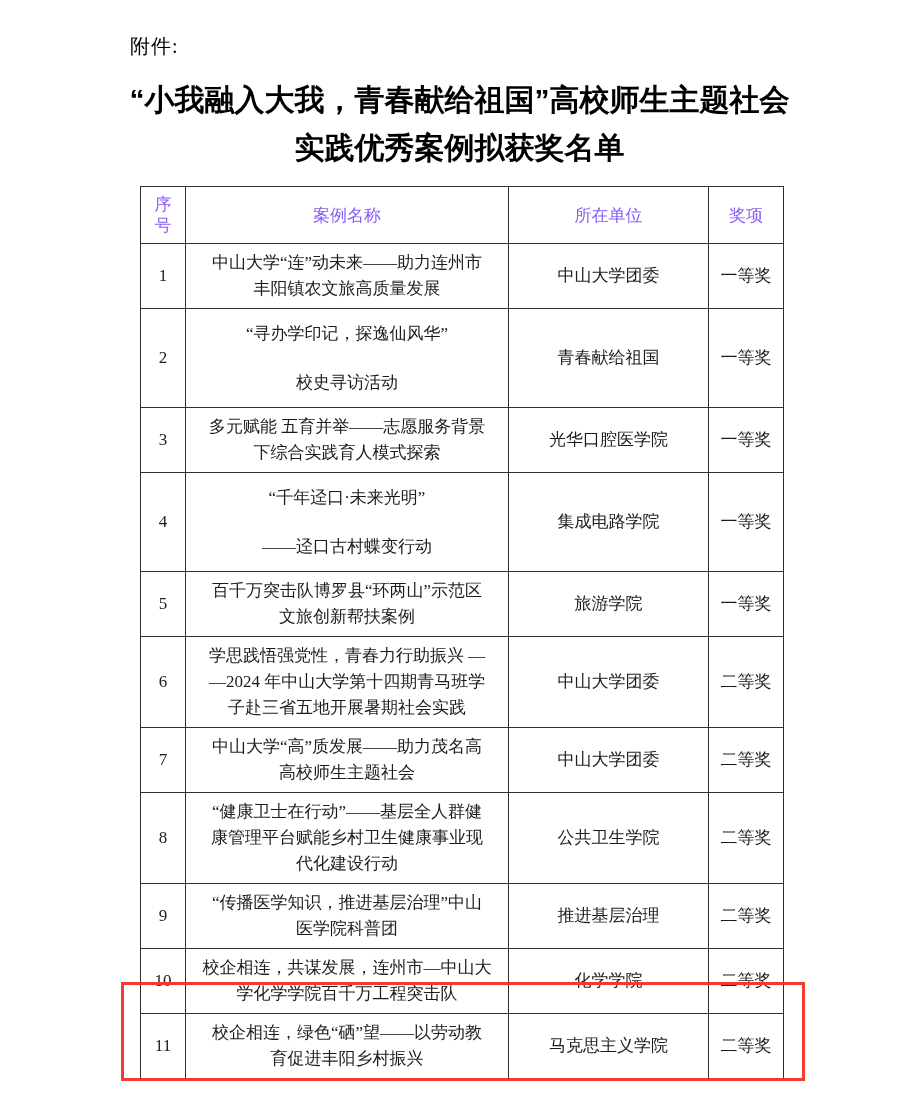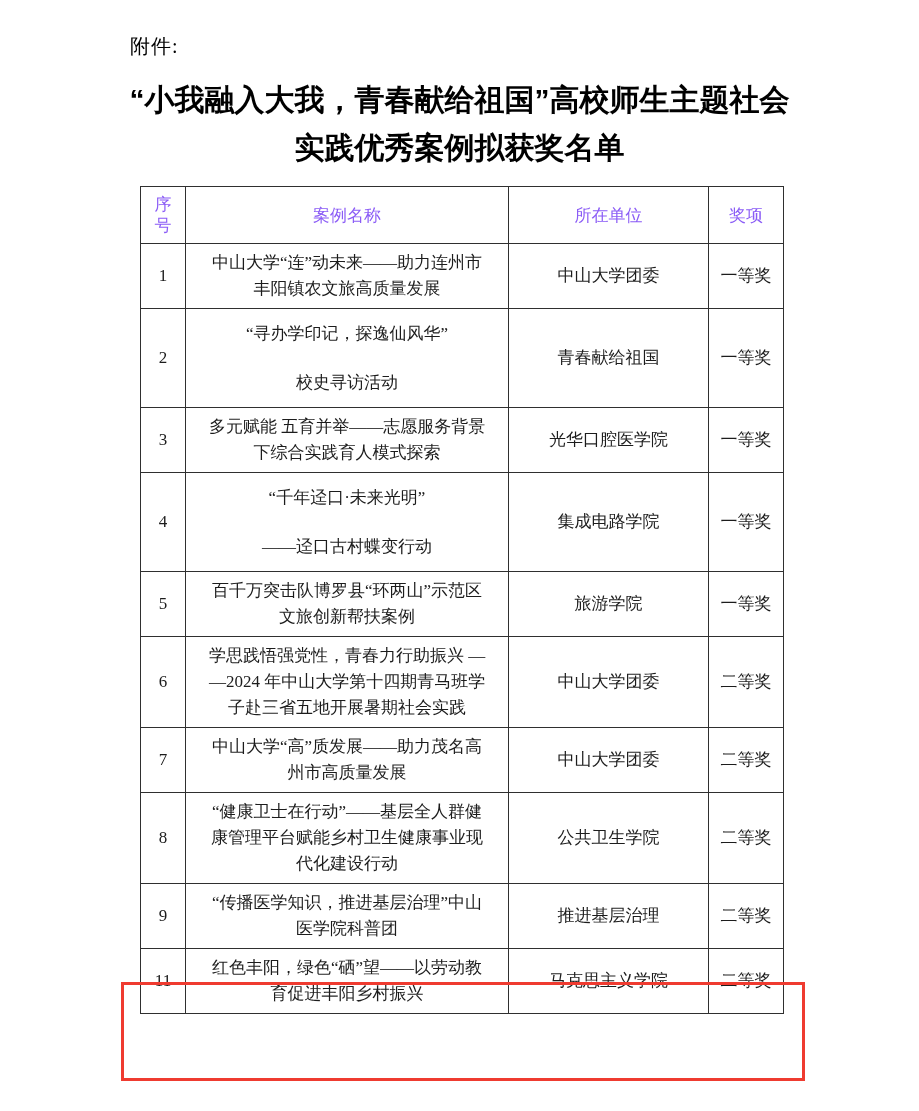--- a/index.html
+++ b/index.html
@@ -144,42 +144,49 @@
       <td class="col-no">6</td>
       <td class="col-case">学思践悟强党性，青春力行助振兴 —
 —2024 年中山大学第十四期青马班学
 子赴三省五地开展暑期社会实践</td>
       <td class="col-unit">中山大学团委</td>
       <td class="col-award">二等奖</td>
     </tr>
         <tr>
       <td class="col-no">7</td>
       <td class="col-case">中山大学“高”质发展——助力茂名高
-州市高质量发展</td>
+高校师生主题社会</td>
       <td class="col-unit">中山大学团委</td>
       <td class="col-award">二等奖</td>
     </tr>
         <tr>
       <td class="col-no">8</td>
       <td class="col-case">“健康卫士在行动”——基层全人群健
 康管理平台赋能乡村卫生健康事业现
 代化建设行动</td>
       <td class="col-unit">公共卫生学院</td>
       <td class="col-award">二等奖</td>
     </tr>
         <tr>
       <td class="col-no">9</td>
       <td class="col-case">“传播医学知识，推进基层治理”中山
 医学院科普团</td>
       <td class="col-unit">推进基层治理</td>
       <td class="col-award">二等奖</td>
     </tr>
         <tr>
+      <td class="col-no">10</td>
+      <td class="col-case">校企相连，共谋发展，连州市—中山大
+学化学学院百千万工程突击队</td>
+      <td class="col-unit">化学学院</td>
+      <td class="col-award">二等奖</td>
+    </tr>
+        <tr>
       <td class="col-no">11</td>
-      <td class="col-case">红色丰阳，绿色“硒”望——以劳动教
+      <td class="col-case">校企相连，绿色“硒”望——以劳动教
 育促进丰阳乡村振兴</td>
       <td class="col-unit">马克思主义学院</td>
       <td class="col-award">二等奖</td>
     </tr>
       </tbody>
   </table>
 
   <div class="highlight-box" style="border-color: rgb(239, 59, 48);"></div>
 
 </div>

